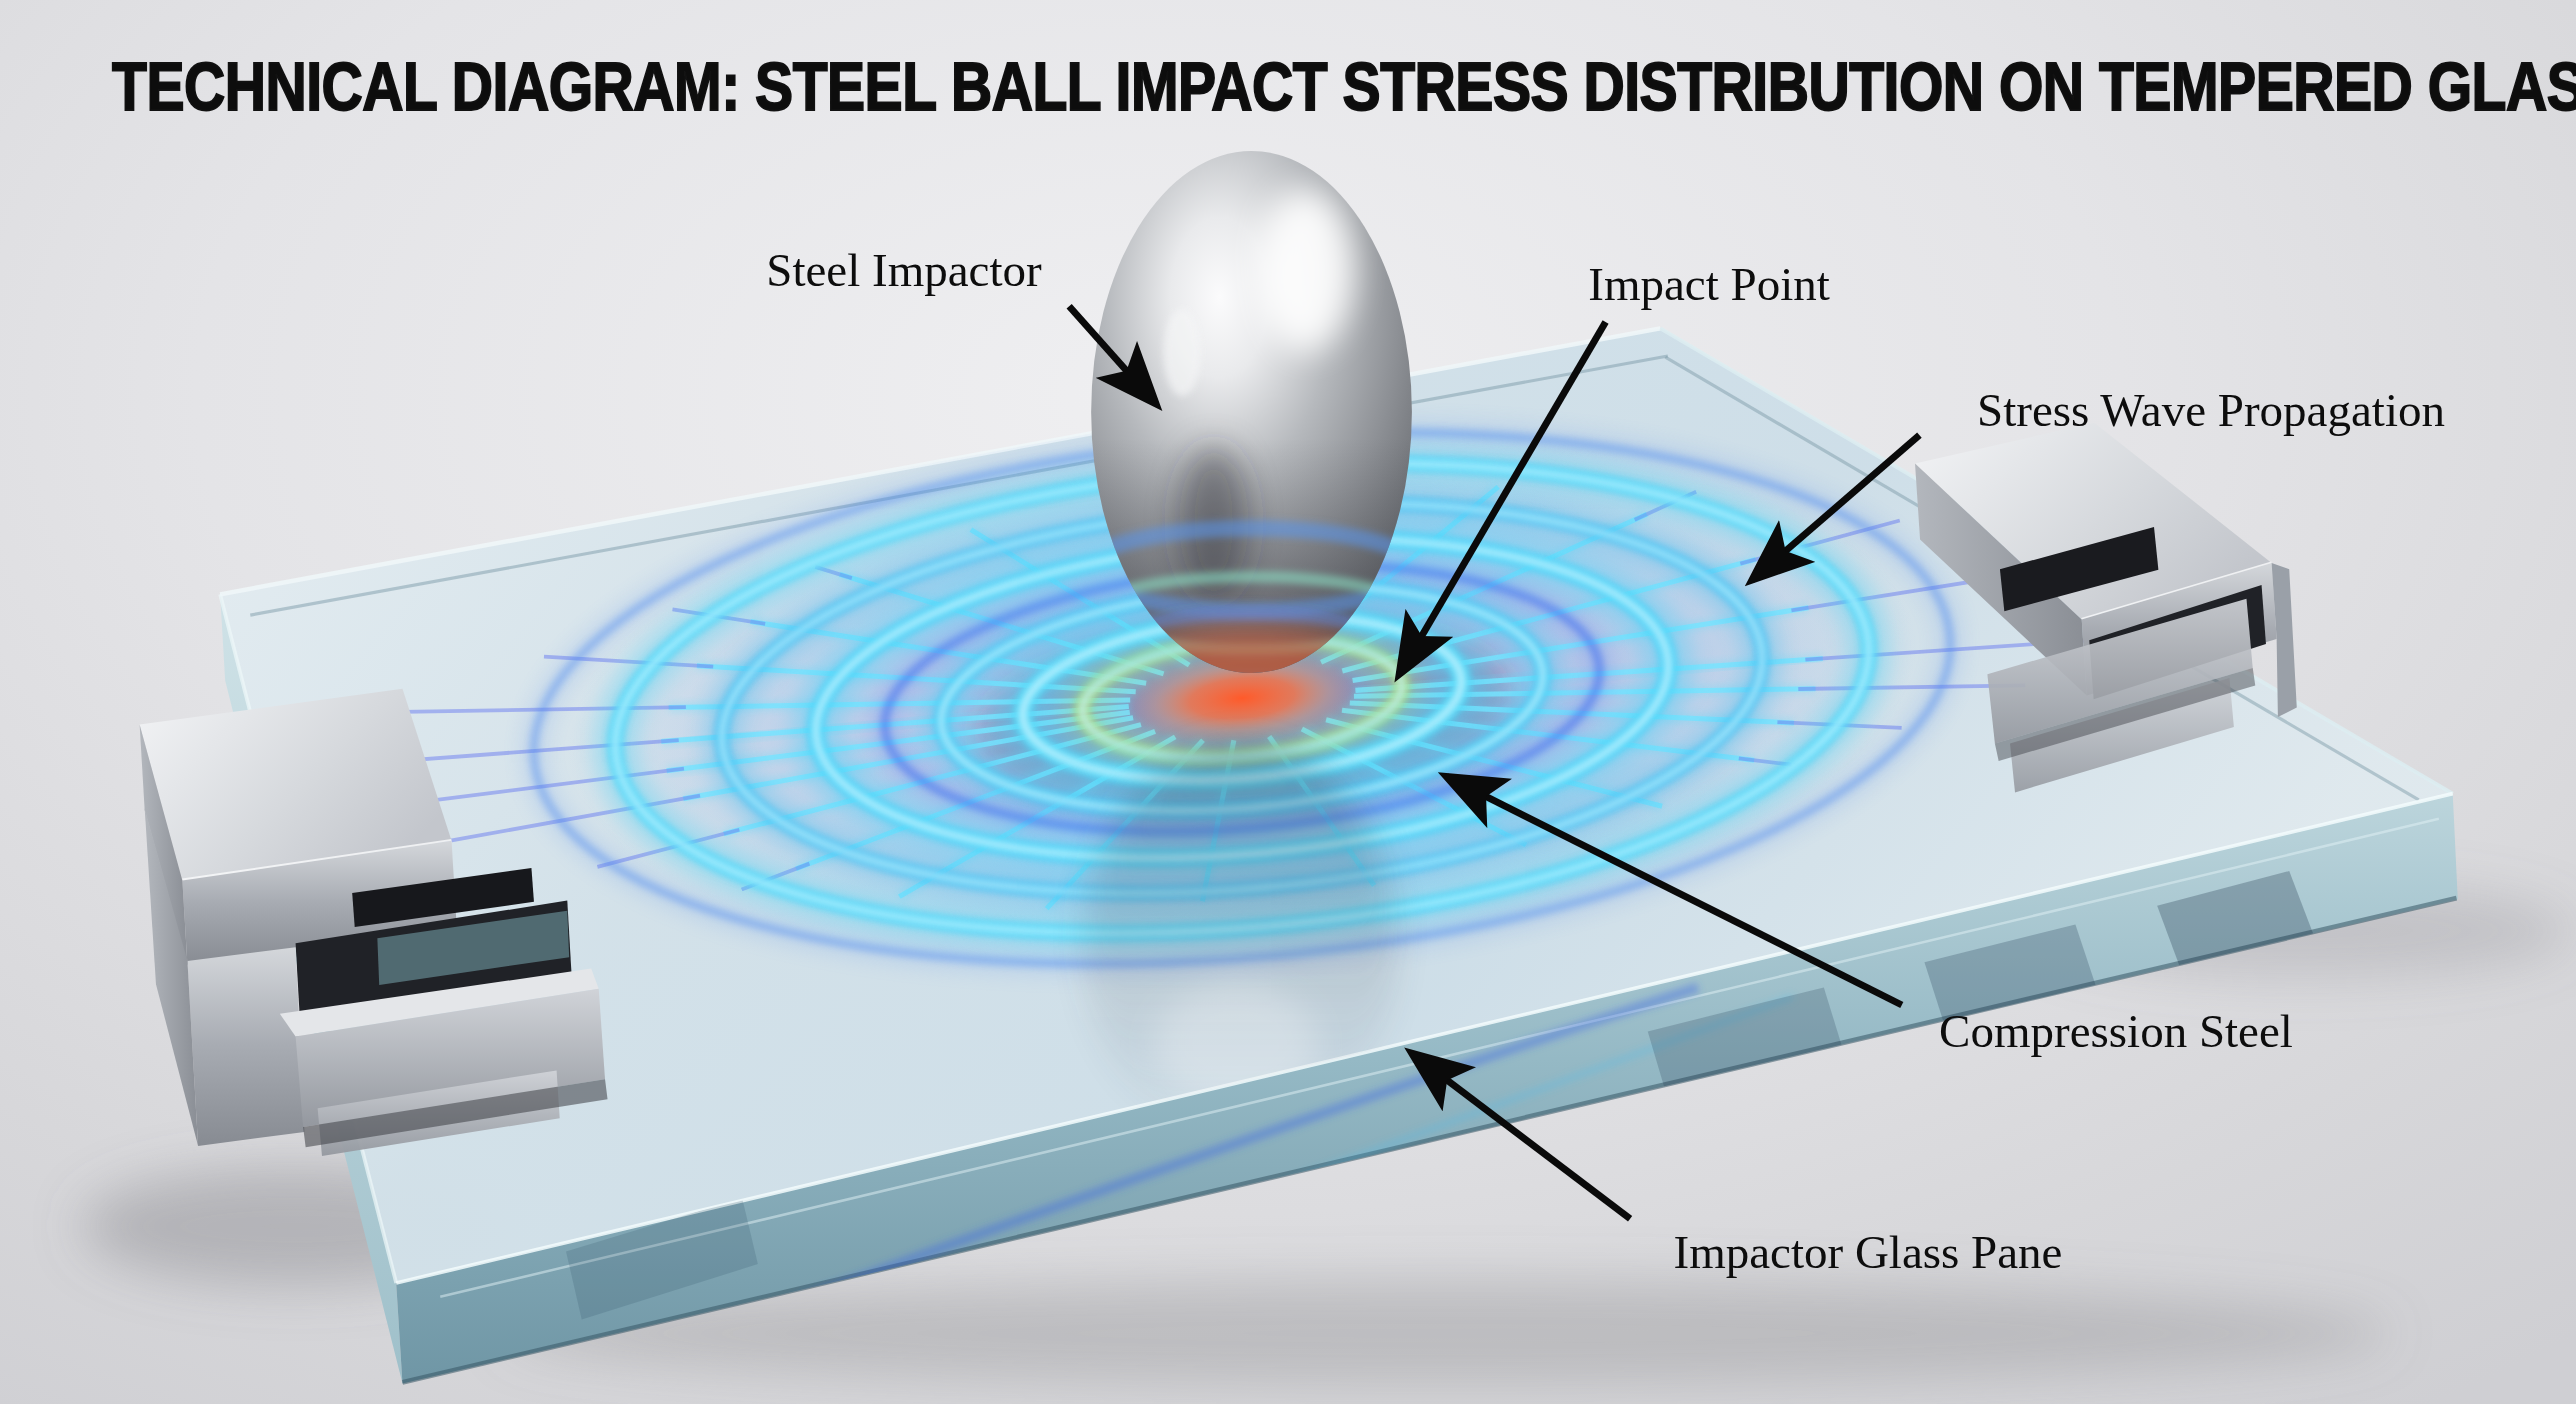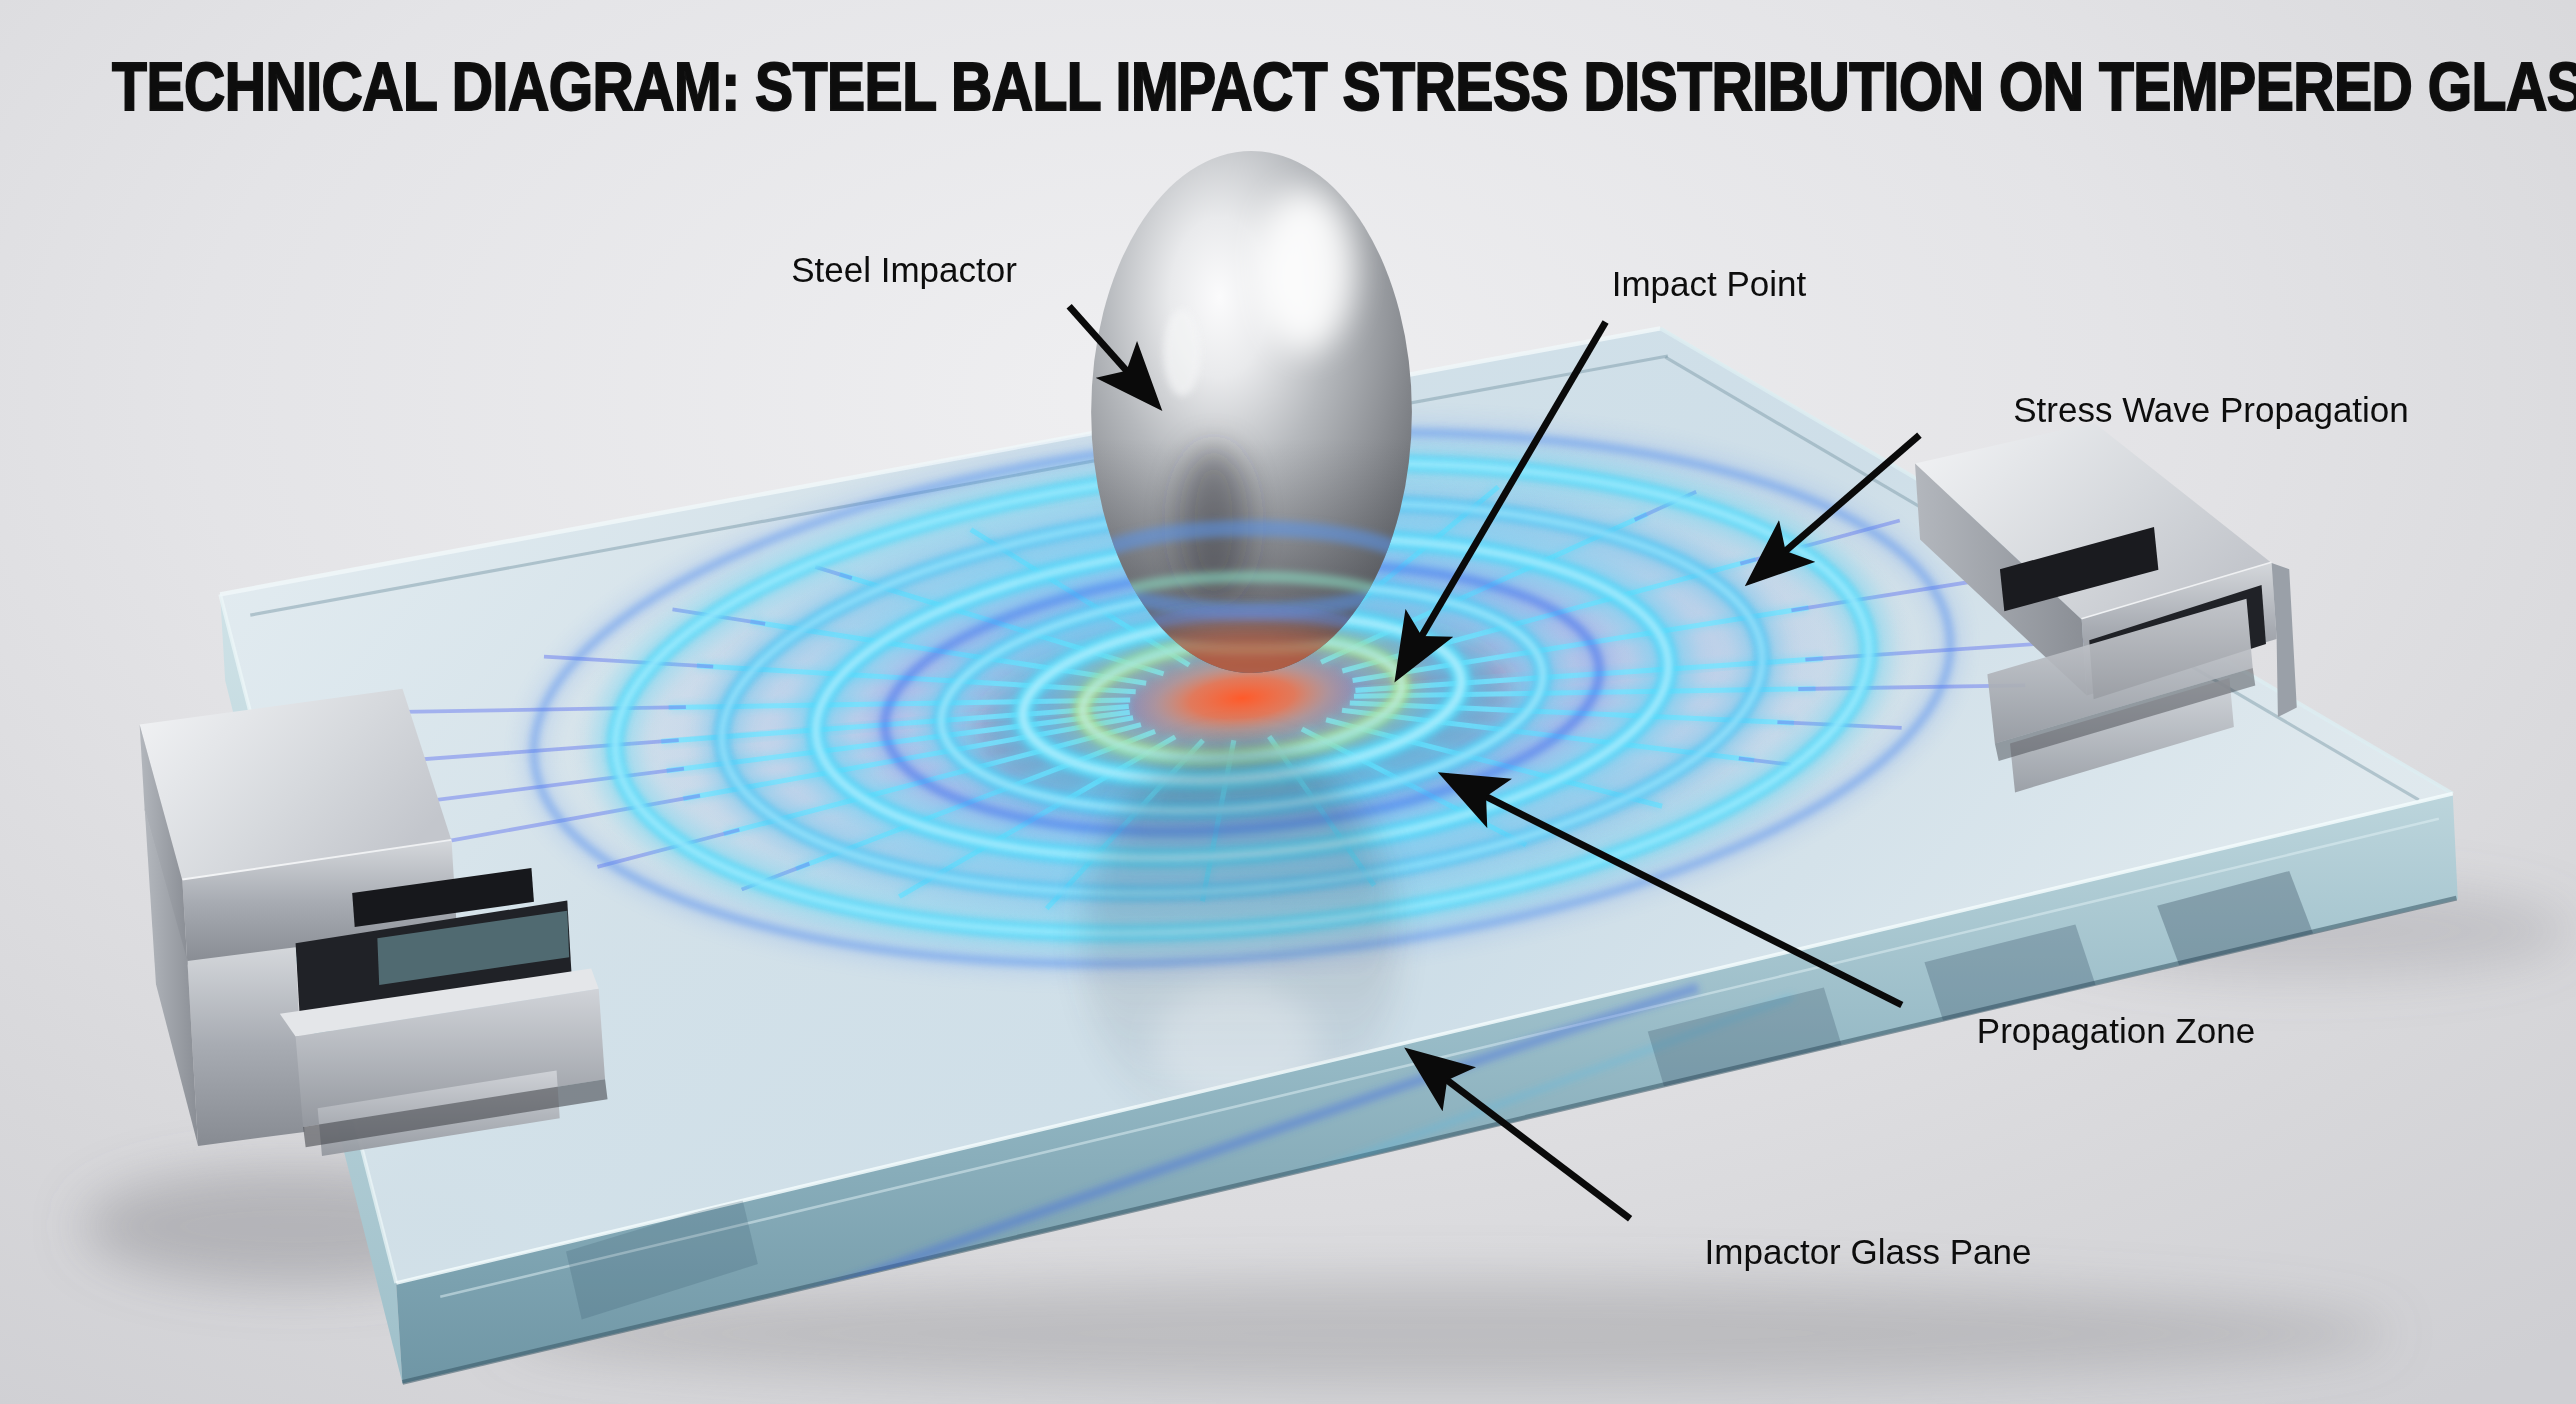--- a/index.html
+++ b/index.html
@@ -11,22 +11,22 @@
   #scene{position:absolute;left:0;top:0;width:2576px;height:1405px;}
   #page-title{
     position:absolute;left:112px;top:47px;margin:0;
     font-family:"Liberation Sans", sans-serif;
     font-size:68px;font-weight:700;letter-spacing:-0.6px;color:var(--ink,#101010);
     transform:scaleX(.84);transform-origin:left top;white-space:nowrap;
     -webkit-text-stroke:1.9px #111;
   }
   .label{
     position:absolute;transform:translate(-50%,-50%);
-    font-family:Liberation Sans, sans-serif;
-    font-size:35px;font-weight:400;color:var(--ink,#0d0d0d);
+    font-family:Liberation Serif, serif;
+    font-size:47px;font-weight:400;color:var(--ink,#0d0d0d);
     white-space:nowrap;letter-spacing:0px;
   }
 </style>
 </head>
 <body>
 
 <div id="stage">
 
 <svg id="scene" viewBox="0 0 4096 2234">
   <defs>
@@ -310,17 +310,17 @@
     <line x1="3024" y1="1598" x2="2300" y2="1235" marker-end="url(#ah)"></line>
     <line x1="2592" y1="1938" x2="2245" y2="1675" marker-end="url(#ah)"></line>
   </g>
 </svg>
 
 <h1 id="page-title">TECHNICAL DIAGRAM: STEEL BALL IMPACT STRESS DISTRIBUTION ON TEMPERED GLASS</h1>
 
 <div class="label" style="left:904px;top:270px">Steel Impactor</div>
 <div class="label" style="left:1709px;top:284px">Impact Point</div>
 <div class="label" style="left:2211px;top:410px">Stress Wave Propagation</div>
-<div class="label" style="left:2116px;top:1031px">Propagation Zone</div>
+<div class="label" style="left:2116px;top:1031px">Compression Steel</div>
 <div class="label" style="left:1868px;top:1252px">Impactor Glass Pane</div>
 
 </div>
 
 
 </body></html>

